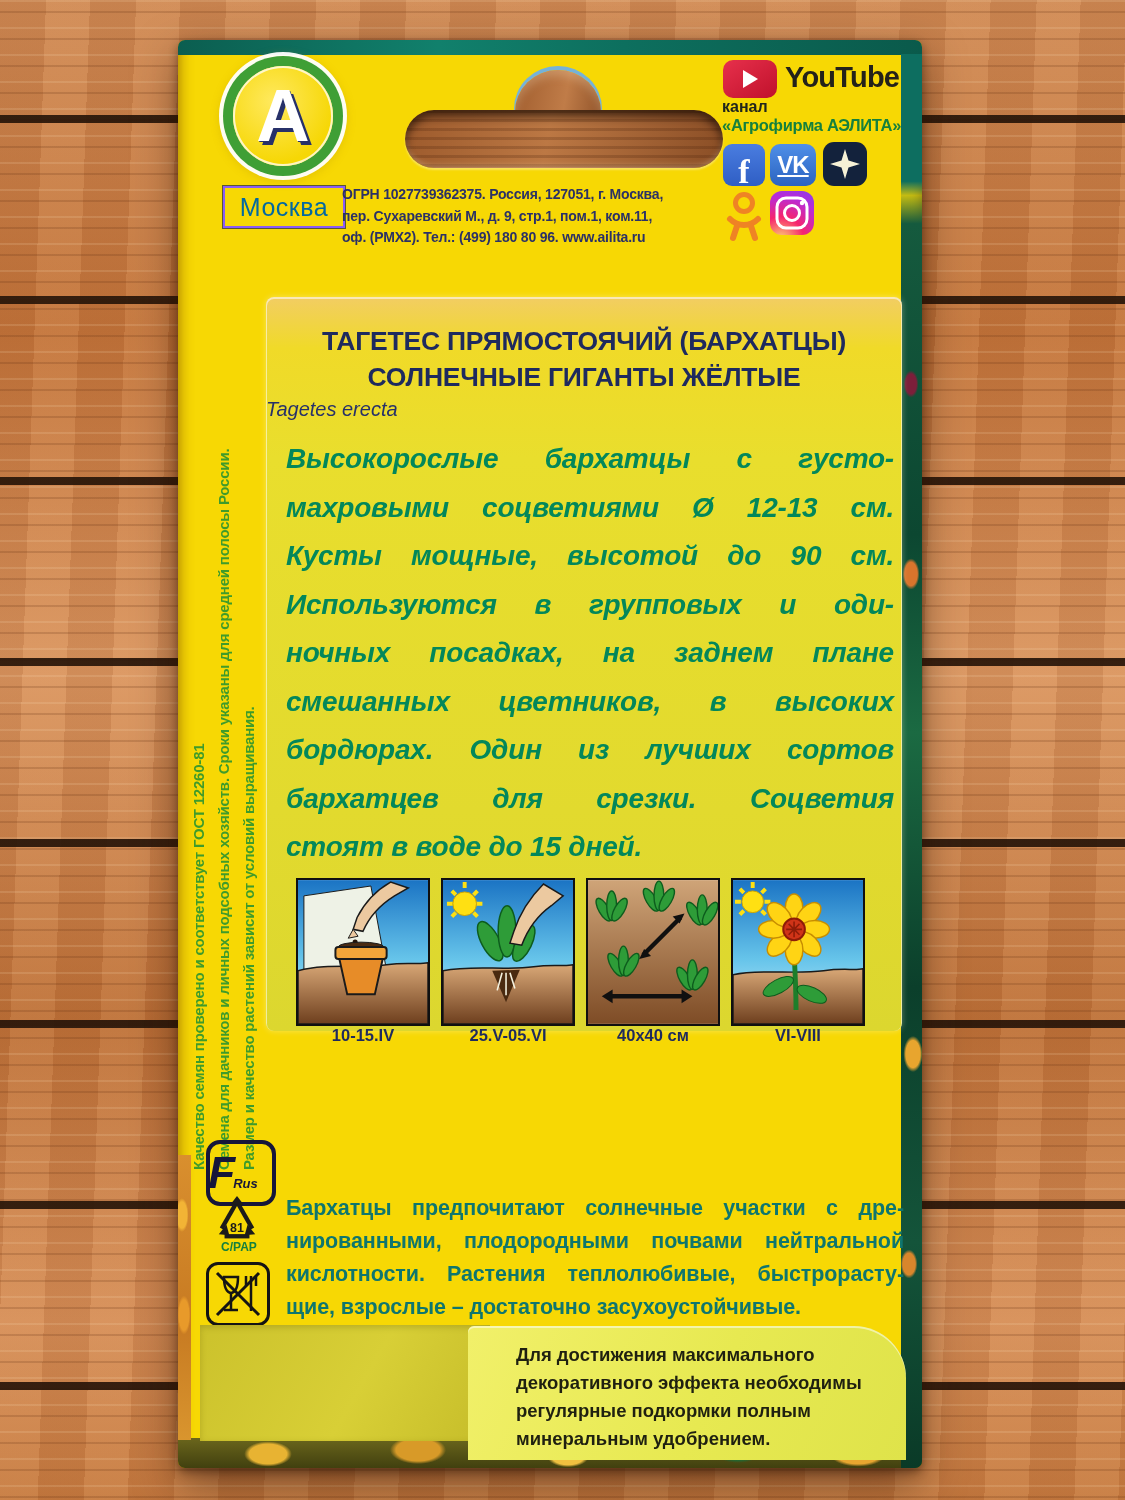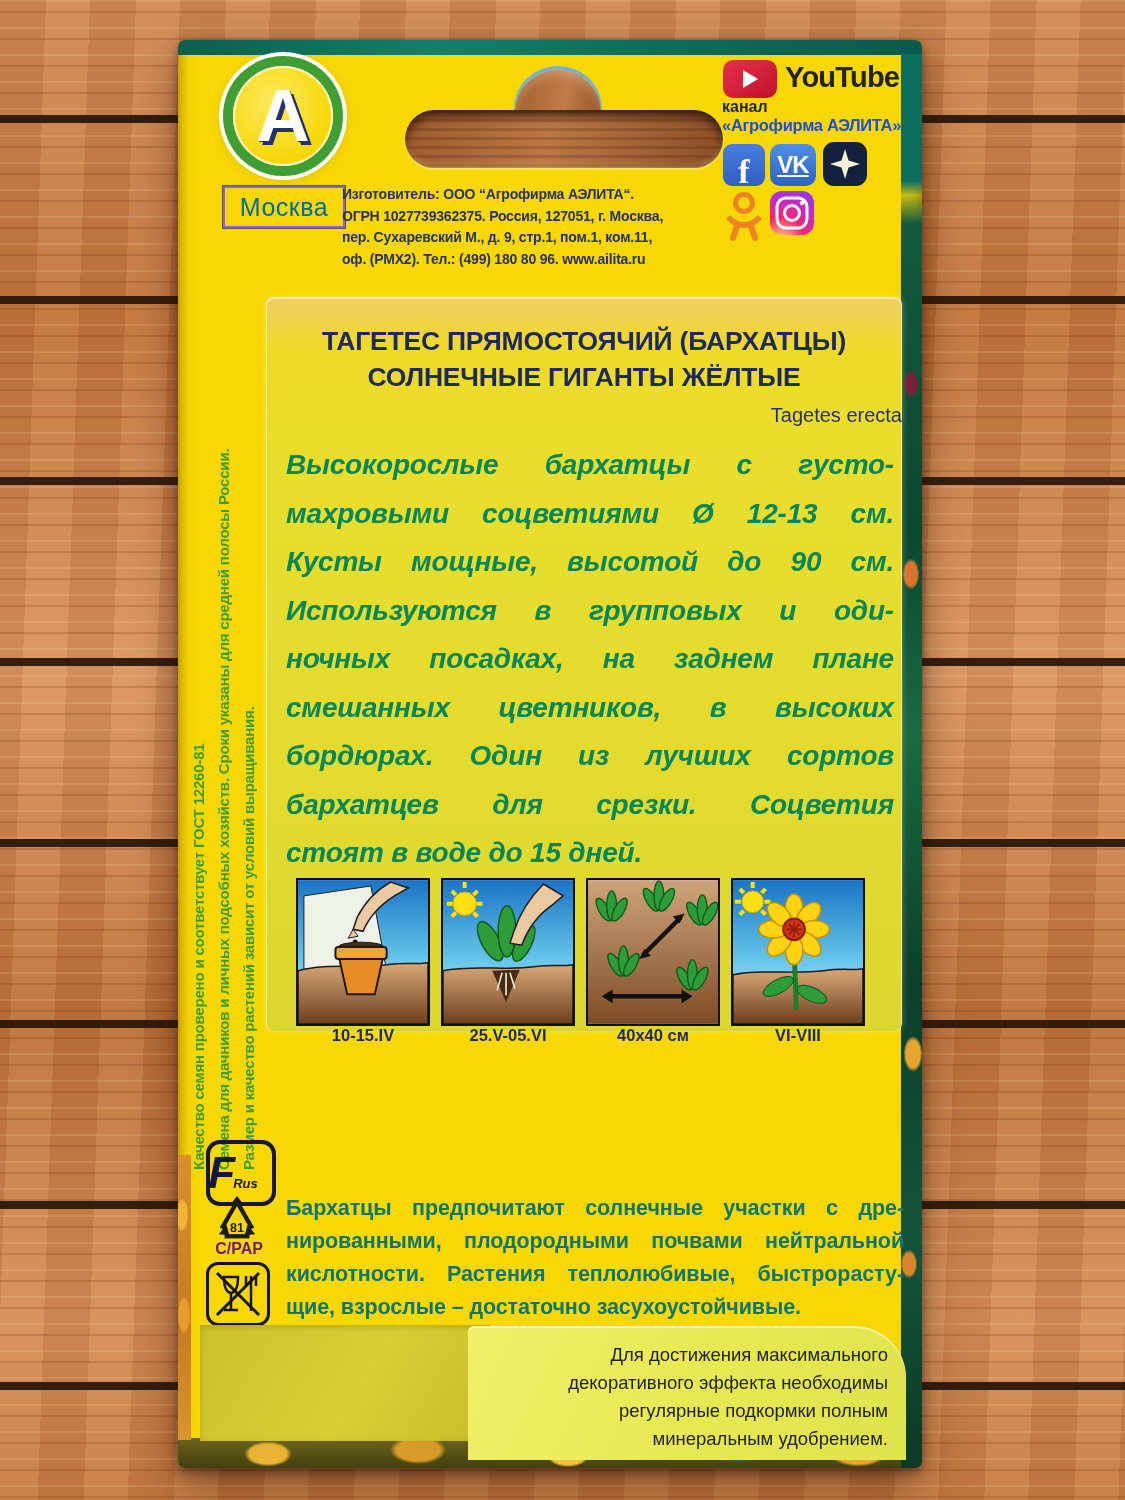--- a/index.html
+++ b/index.html
@@ -63,67 +63,67 @@
     border:2px solid #8b5cf6;outline:1px solid #5a5a30;display:flex;align-items:center;justify-content:center;
     color:#0369a1;font-size:25px;font-weight:400;letter-spacing:.5px;}
   .manufacturer{position:absolute;left:164px;top:144px;width:392px;z-index:3;
     color:#2b3166;font-size:14px;font-weight:bold;line-height:21.5px;letter-spacing:-.2px;}
   
   .yt-play{position:absolute;left:545px;top:20px;width:54px;height:38px;border-radius:10px;z-index:3;
     background:linear-gradient(145deg,#e7304c,#c0112b);display:flex;align-items:center;justify-content:center;}
   .yt-play i{display:block;width:0;height:0;border-left:15px solid #fff;border-top:9px solid transparent;border-bottom:9px solid transparent;}
   .yt-word{position:absolute;left:607px;top:21px;z-index:3;color:#24221a;font-size:29px;font-weight:bold;letter-spacing:-.8px;}
   .yt-ch1{position:absolute;left:544px;top:58px;z-index:3;color:#20261c;font-size:16px;font-weight:bold;}
-  .yt-ch2{position:absolute;left:544px;top:76px;z-index:3;color:#1d4ed8;font-size:16.5px;font-weight:bold;letter-spacing:-.3px;}
+  .yt-ch2{position:absolute;left:544px;top:76px;z-index:3;color:#15803d;font-size:16.5px;font-weight:bold;letter-spacing:-.3px;}
   .icon{position:absolute;z-index:3;}
   .ic-fb{left:545px;top:104px;width:42px;height:42px;border-radius:9px;background:linear-gradient(#4a7de0,#2f5ec4);
     display:flex;align-items:flex-end;justify-content:center;overflow:hidden;}
   .ic-fb span{color:#fff;font-size:34px;font-weight:bold;line-height:.82;font-family:"Liberation Serif",serif;}
   .ic-vk{left:592px;top:104px;width:46px;height:42px;border-radius:10px;background:linear-gradient(#4f8fe8,#2b63c0);
     display:flex;align-items:center;justify-content:center;color:#fff;font-size:24px;font-weight:bold;letter-spacing:-1px;text-decoration:underline;}
   .ic-zen{left:645px;top:102px;width:44px;height:44px;border-radius:11px;background:#13223c;
     display:flex;align-items:center;justify-content:center;}
   .ic-ok{left:545px;top:152px;width:42px;height:50px;}
   .ic-ig{left:591px;top:150px;width:46px;height:46px;}
   
   .panel{position:absolute;left:88px;top:257px;width:636px;height:734px;z-index:2;border-radius:8px;
     background:linear-gradient(to bottom,#f2cd63 0,#f0da28 7%,#e9de2d 22%,#e2da2e 70%,#dcd72f 100%);
     box-shadow:inset 0 1px 0 1px rgba(255,255,255,.55), 0 0 6px rgba(255,255,230,.35);}
   .title1,.title2{color:#1e2a5e;font-weight:bold;text-align:center;font-size:26.5px;line-height:36px;letter-spacing:-.2px;}
   .title1{padding-top:26px;}
-  .latin{color:#273169;text-align:right;font-size:20px;margin-top:9px;}
+  .latin{color:#273169;text-align:left;font-size:20px;margin-top:3px;font-style:italic;}
   .desc{margin:14px 8px 0 20px;color:#03875a;font-weight:bold;font-style:italic;font-size:28px;line-height:48.5px;letter-spacing:-.2px;}
   .jline{text-align:justify;text-align-last:justify;}
   .jline.last{text-align-last:left;}
   .picto-row{position:absolute;left:30px;top:581px;width:580px;display:flex;gap:11px;}
   .picto{width:134px;}
   .picto svg{display:block;border:2px solid #101010;background:#fff;}
   .picto-label{margin-top:0;text-align:center;color:#1e2a5e;font-size:16.5px;font-weight:bold;}
   
   .vtext{position:absolute;left:8px;top:330px;width:78px;height:800px;z-index:2;}
   .vtext .rot{position:absolute;left:50%;top:50%;width:800px;height:78px;
     transform:translate(-50%,-50%) rotate(-90deg);
     color:#3f9b2b;font-size:15px;font-weight:bold;line-height:25px;letter-spacing:-.2px;}
   
   .frus{position:absolute;left:28px;top:1100px;width:62px;height:58px;z-index:2;border:4px solid #16163a;border-radius:14px;
     color:#16163a;display:flex;align-items:center;justify-content:center;}
   .frus .f{font-size:44px;font-weight:bold;font-style:italic;line-height:1;}
   .frus .sub{font-size:13px;font-style:italic;font-weight:bold;margin:20px 16px 0 -2px;}
   .recycle{position:absolute;left:32px;top:1156px;z-index:2;}
-  .cpap{position:absolute;left:18px;top:1200px;width:86px;z-index:2;text-align:center;color:#701a75;font-size:16px;font-weight:bold;}
+  .cpap{position:absolute;left:18px;top:1200px;width:86px;z-index:2;text-align:center;color:#15803d;font-size:12px;font-weight:bold;}
   .cutlery{position:absolute;left:28px;top:1222px;z-index:2;border:3px solid #141414;border-radius:12px;width:58px;height:58px;}
   
   .care{position:absolute;left:108px;top:1152px;width:618px;z-index:3;
     color:#0f766e;font-weight:bold;font-size:21.5px;line-height:33px;letter-spacing:-.1px;}
   .blank-box{position:absolute;left:22px;top:1285px;width:290px;height:116px;z-index:2;
     background:linear-gradient(120deg,#ccc22c,#d8cf36 55%,#c6bd2a);box-shadow:inset 0 2px 6px rgba(120,110,10,.35);}
   .fert-box{position:absolute;left:290px;top:1286px;width:438px;height:134px;z-index:3;
     border-radius:6px 52px 0 0;background:linear-gradient(115deg,#f1f06a,#e7e951 55%,#dfe34a);
     box-shadow:inset 0 2px 0 rgba(255,255,255,.5);}
-  .fert-text{padding:15px 18px 0 48px;color:#1f2010;font-weight:normal;font-size:18.5px;line-height:28px;text-align:right;}
+  .fert-text{padding:15px 18px 0 48px;color:#1f2010;font-weight:bold;font-size:18.5px;line-height:28px;}
 </style>
 </head>
 <body>
 
 <div class="stage">
   <div class="packet">
 
     <div class="teal-strip"></div>
     <div class="right-sliver"></div>
     <div class="left-sliver"></div>
@@ -131,21 +131,20 @@
 
     <div class="slot-bump"></div>
     <div class="euro-slot"></div>
 
     <div class="logo-circle">
       <span class="logo-letter">А</span>
     </div>
     <div class="moskva-box">Москва</div>
 
     <div class="manufacturer">
-      <div>Изготовитель: ООО “Агрофирма АЭЛИТА“.</div>
       <div>ОГРН 1027739362375. Россия, 127051, г. Москва,</div>
       <div>пер. Сухаревский М., д. 9, стр.1, пом.1, ком.11,</div>
       <div>оф. (РМХ2). Тел.: (499) 180 80 96.  www.ailita.ru</div>
     </div>
 
     <div class="yt-play">
         <i></i>
       </div>
     <div class="yt-word">YouTube</div>
     <div class="yt-ch1">канал</div>

